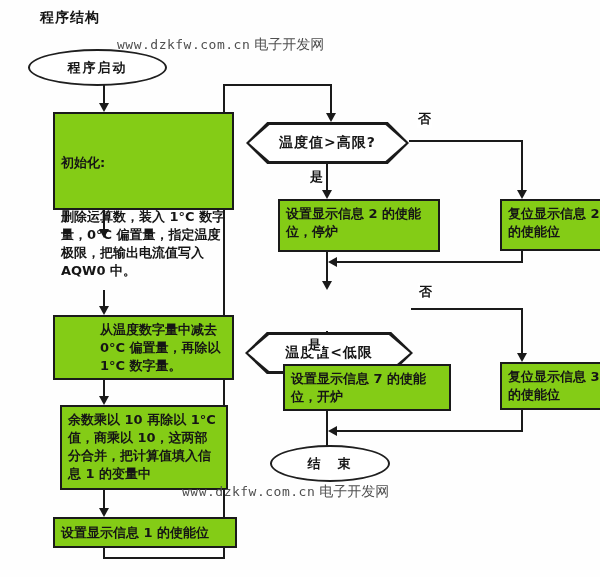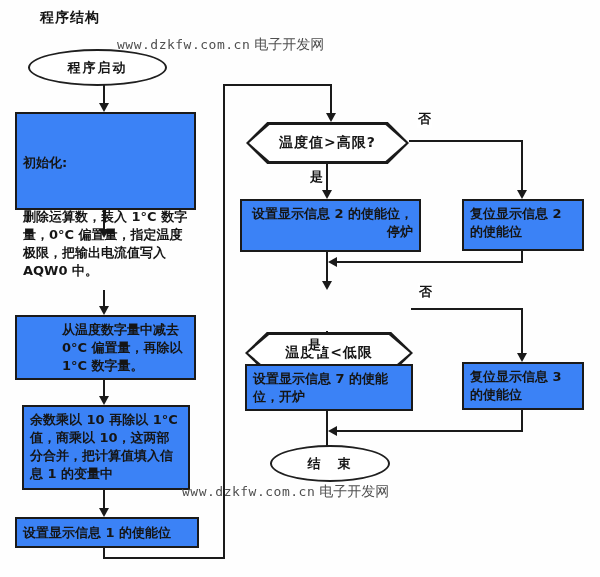--- a/index.html
+++ b/index.html
@@ -16,23 +16,23 @@
   }
   .watermark .wm-url{
     font-family:"DejaVu Sans Mono","Liberation Mono",monospace;
     font-size:13px;letter-spacing:0.5px;
   }
   .watermark .wm-site{
     font-size:14px;margin-left:4px;
   }
   
   .fc-box{
-    position:absolute;box-sizing:border-box;background:#3b82f6;
+    position:absolute;box-sizing:border-box;background:#84cc16;
     border:2.5px solid #1a1a1a;font-size:13px;font-weight:bold;
-    line-height:18px;padding:4px 6px;white-space:pre-wrap;z-index:3;
+    line-height:18px;padding:4px 6px;white-space:pre-wrap;z-index:3;margin-left:38px;
   }
   .fc-oval{
     position:absolute;box-sizing:border-box;background:#fff;
     border:2px solid #1f1f1f;border-radius:50%;
     display:flex;align-items:center;justify-content:center;
     font-size:13px;font-weight:bold;letter-spacing:2px;z-index:3;
   }
   .hex{position:absolute;z-index:3;text-align:right;}
   .hex-outer{
     position:absolute;left:0;top:0;right:0;bottom:0;background:#1a1a1a;
@@ -91,21 +91,21 @@
   <div class="fc-box" style="left:22px;top:405px;width:168px;height:85px;">余数乘以 10 再除以 1°C 值，商乘以 10，这两部分合并，把计算值填入信息 1 的变量中</div>
 
   <div class="fc-box" style="left:15px;top:517px;width:184px;height:31px;display:flex;align-items:center;">设置显示信息 1 的使能位</div>
 
   <div class="hex" style="left:246px;top:122px;width:163px;height:42px;">
     <div class="hex-outer"></div>
     <div class="hex-inner"></div>
     <div class="hex-label">温度值&gt;高限?</div>
   </div>
 
-  <div class="fc-box" style="left:240px;top:199px;width:181px;height:53px;text-align:right;">设置显示信息 2 的使能位，停炉</div>
+  <div class="fc-box" style="left:240px;top:199px;width:162px;height:53px;">设置显示信息 2 的使能位，停炉</div>
 
   <div class="fc-box" style="left:462px;top:199px;width:122px;height:52px;">复位显示信息 2
 的使能位</div>
 
   <div class="hex" style="left:245px;top:289px;width:168px;height:42px;margin-top:43px;">
     <div class="hex-outer"></div>
     <div class="hex-inner"></div>
     <div class="hex-label">温度值&lt;低限</div>
   </div>
 

